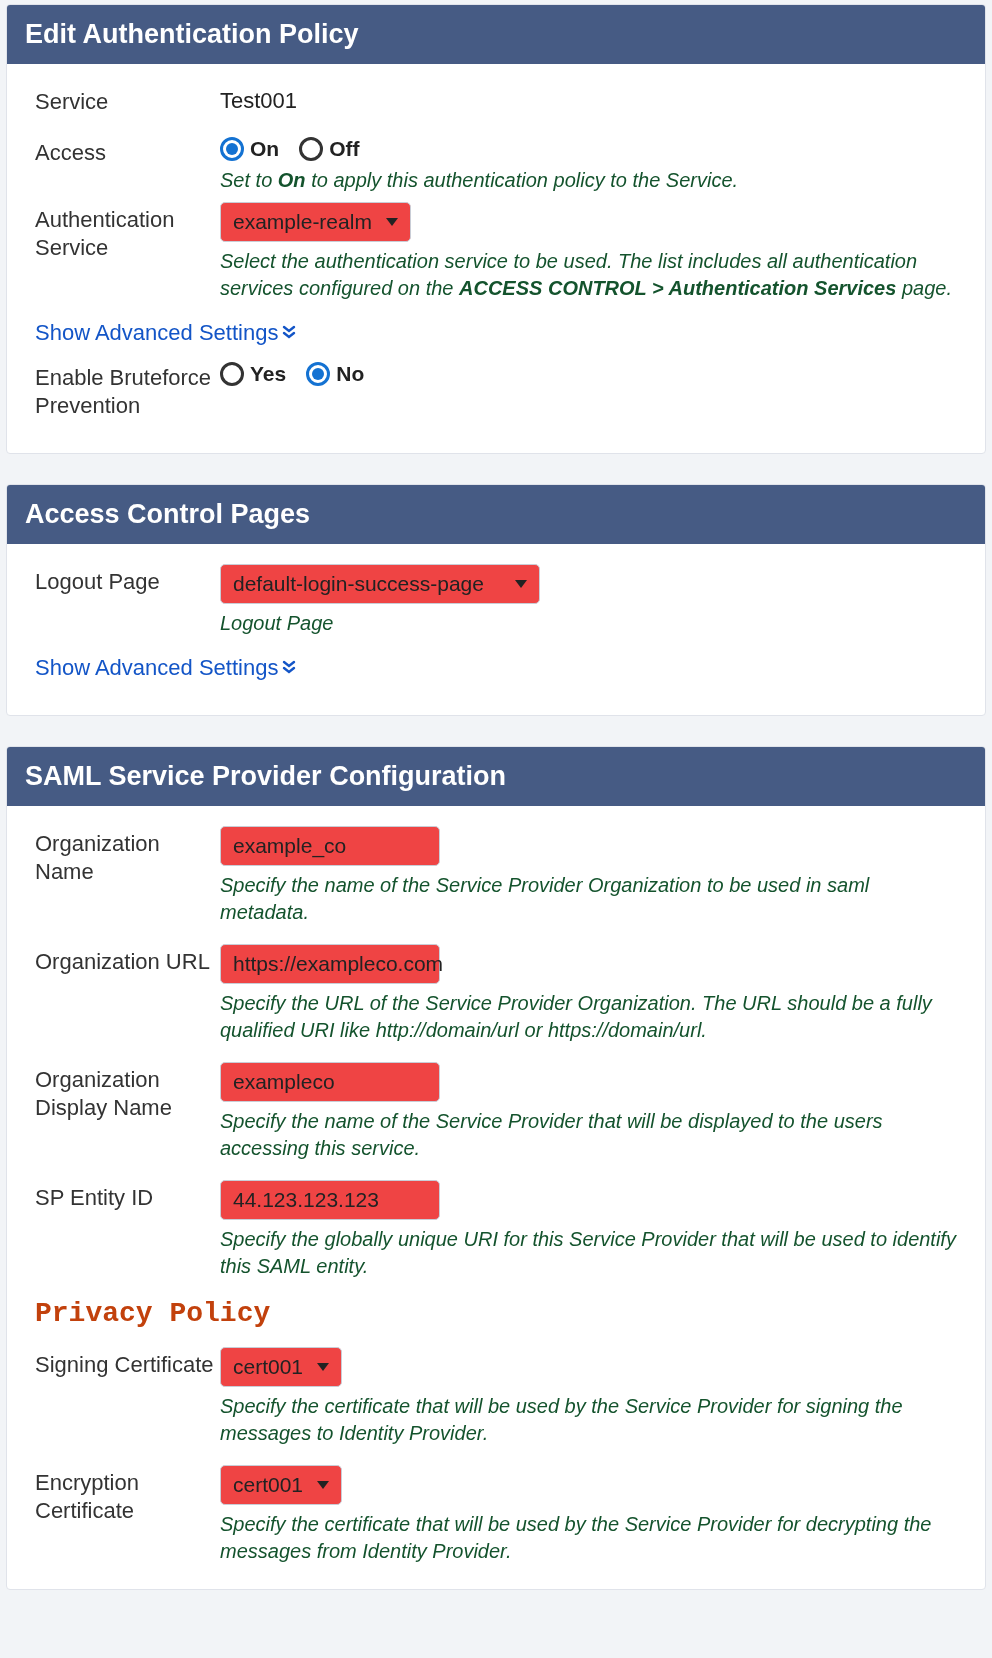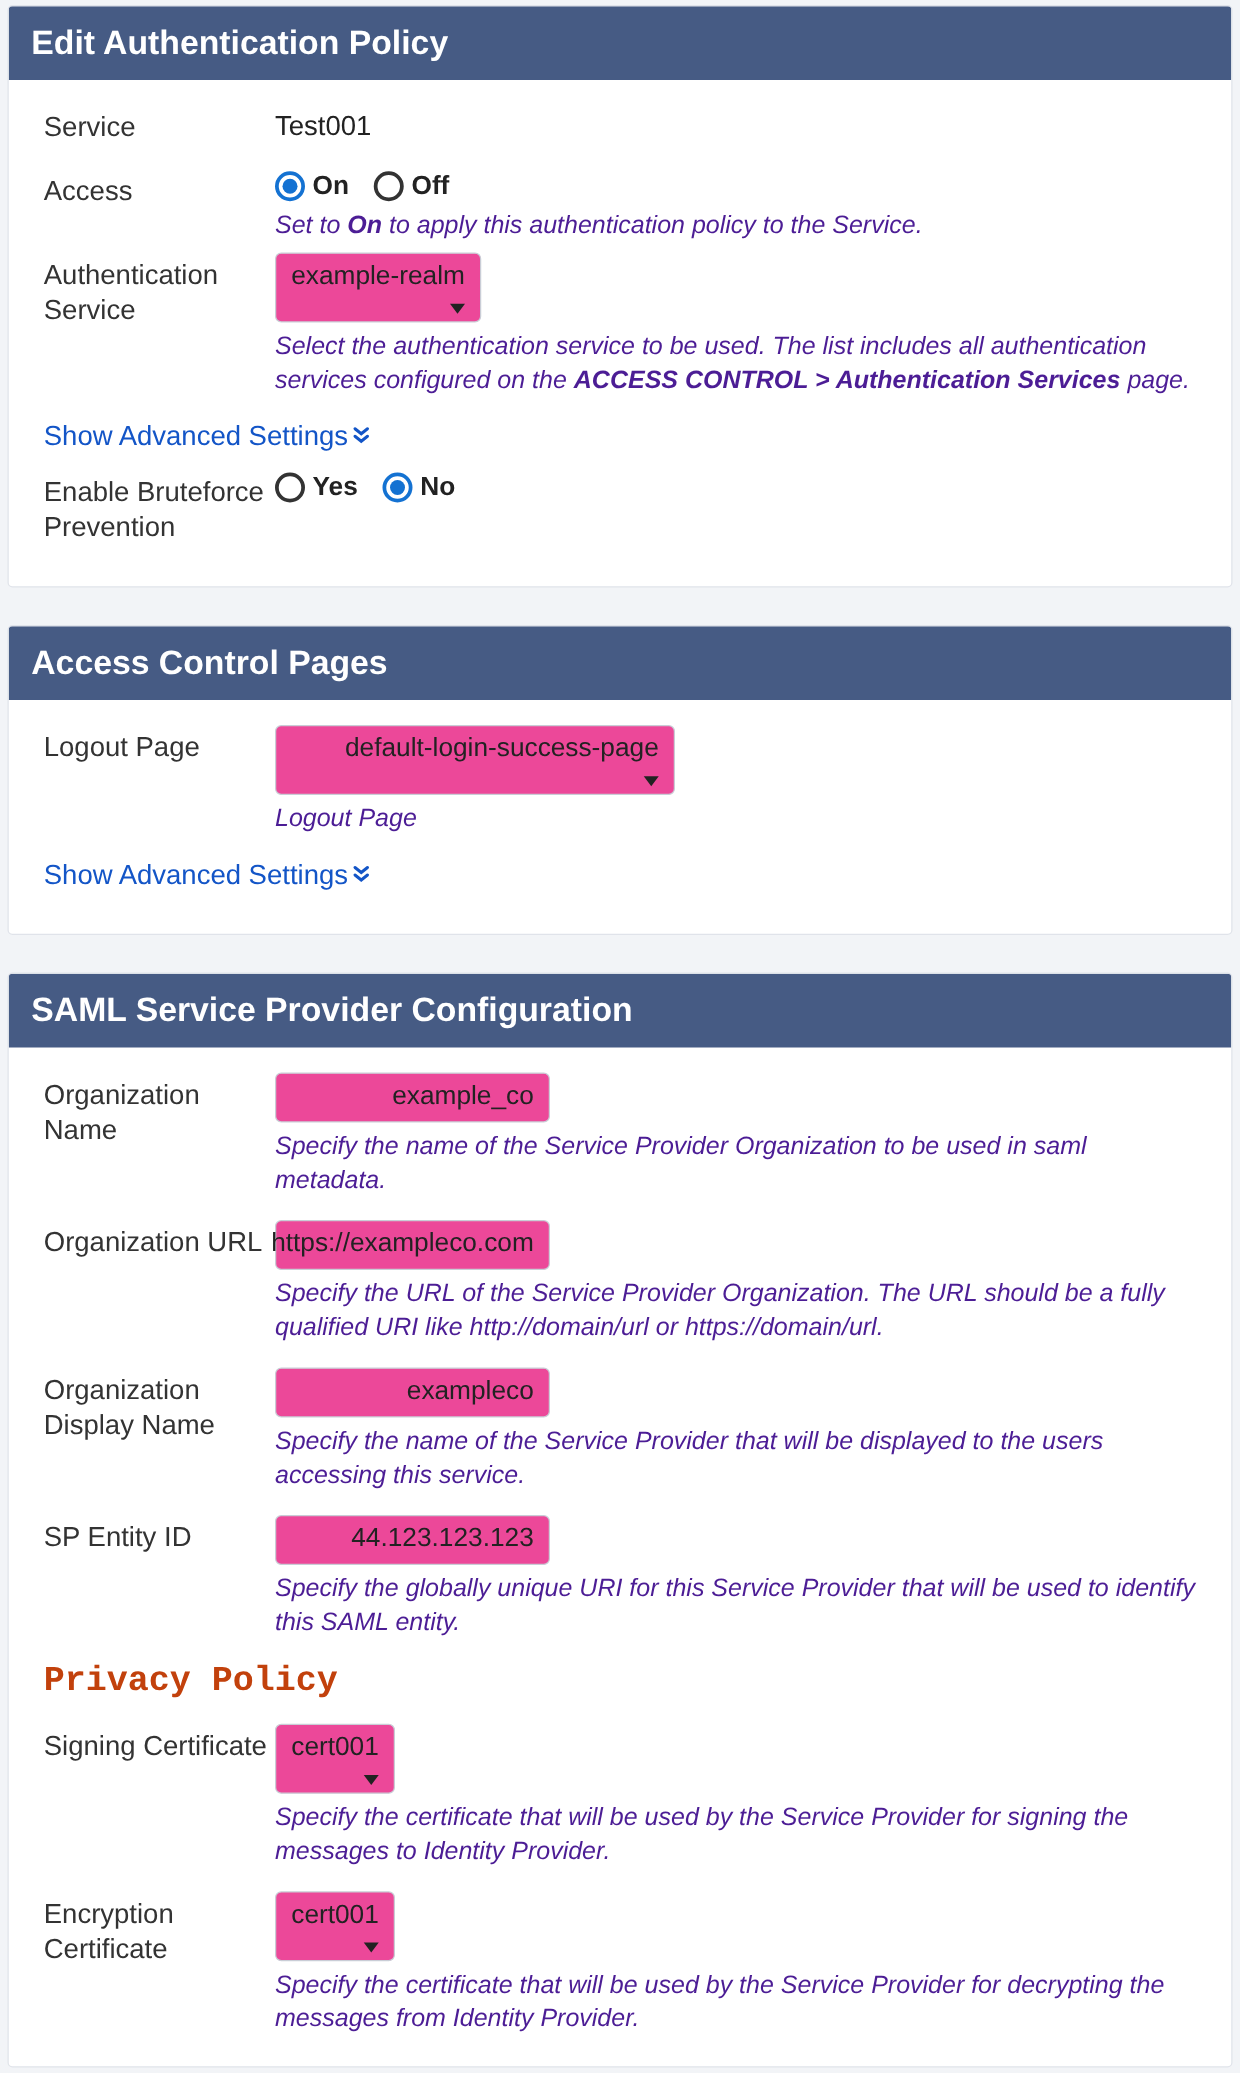--- a/index.html
+++ b/index.html
@@ -53,21 +53,21 @@
   }
   .static-value {
     font-size: 22px;
     color: #222;
     padding-top: 4px;
     display: inline-block;
   }
   .help-text {
     font-size: 20px;
     font-style: italic;
-    color: #4c1d95;
+    color: #14532d;
     margin-top: 6px;
     line-height: 1.35;
   }
   .help-text b, .help-text strong {
     font-weight: 700;
   }
   .radio-group {
     display: flex;
     gap: 20px;
     align-items: center;
@@ -103,28 +103,27 @@
   .radio-label {
     font-weight: 700;
     font-size: 21px;
     color: #222;
   }
   .select-box, .text-input {
     font-size: 21px;
     color: #222;
     border: 1px solid #c9cdd6;
     border-radius: 5px;
-    background: #ec4899;
+    background: #ef4444;
     padding: 6px 12px;
     box-sizing: border-box;
     display: inline-flex;
-    align-items: flex-end;
+    align-items: center;
     gap: 10px;
     min-height: 40px;
-    flex-direction: column;
   }
   .select-box { cursor: pointer; }
   .text-input {
     width: 220px;
   }
   .caret {
     display: inline-block;
     width: 0; height: 0;
     border-left: 6px solid transparent;
     border-right: 6px solid transparent;

